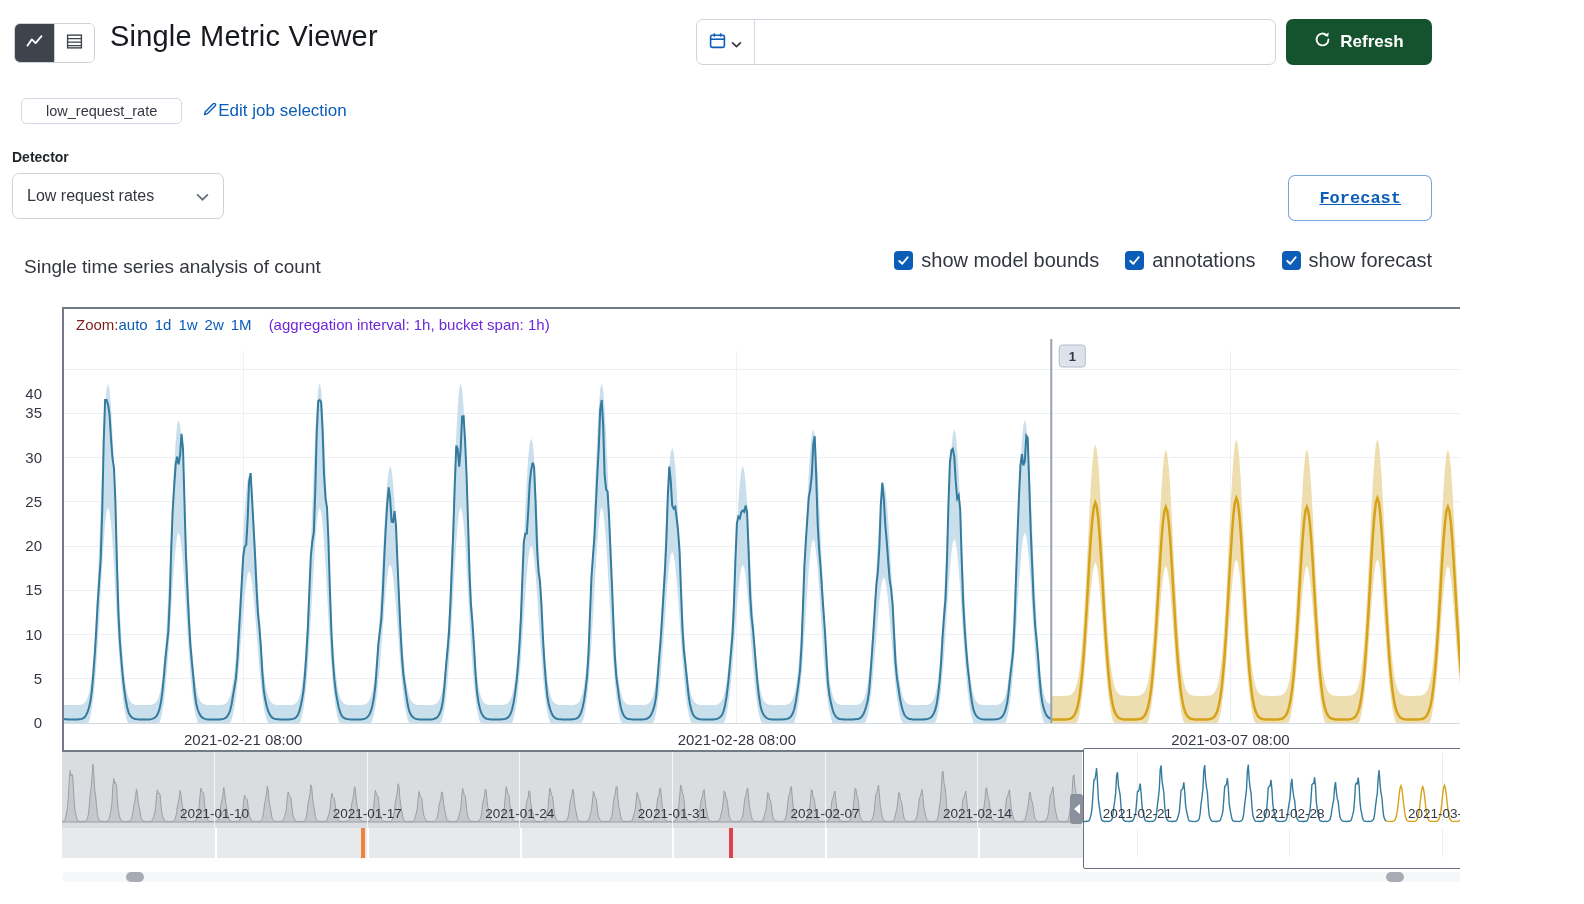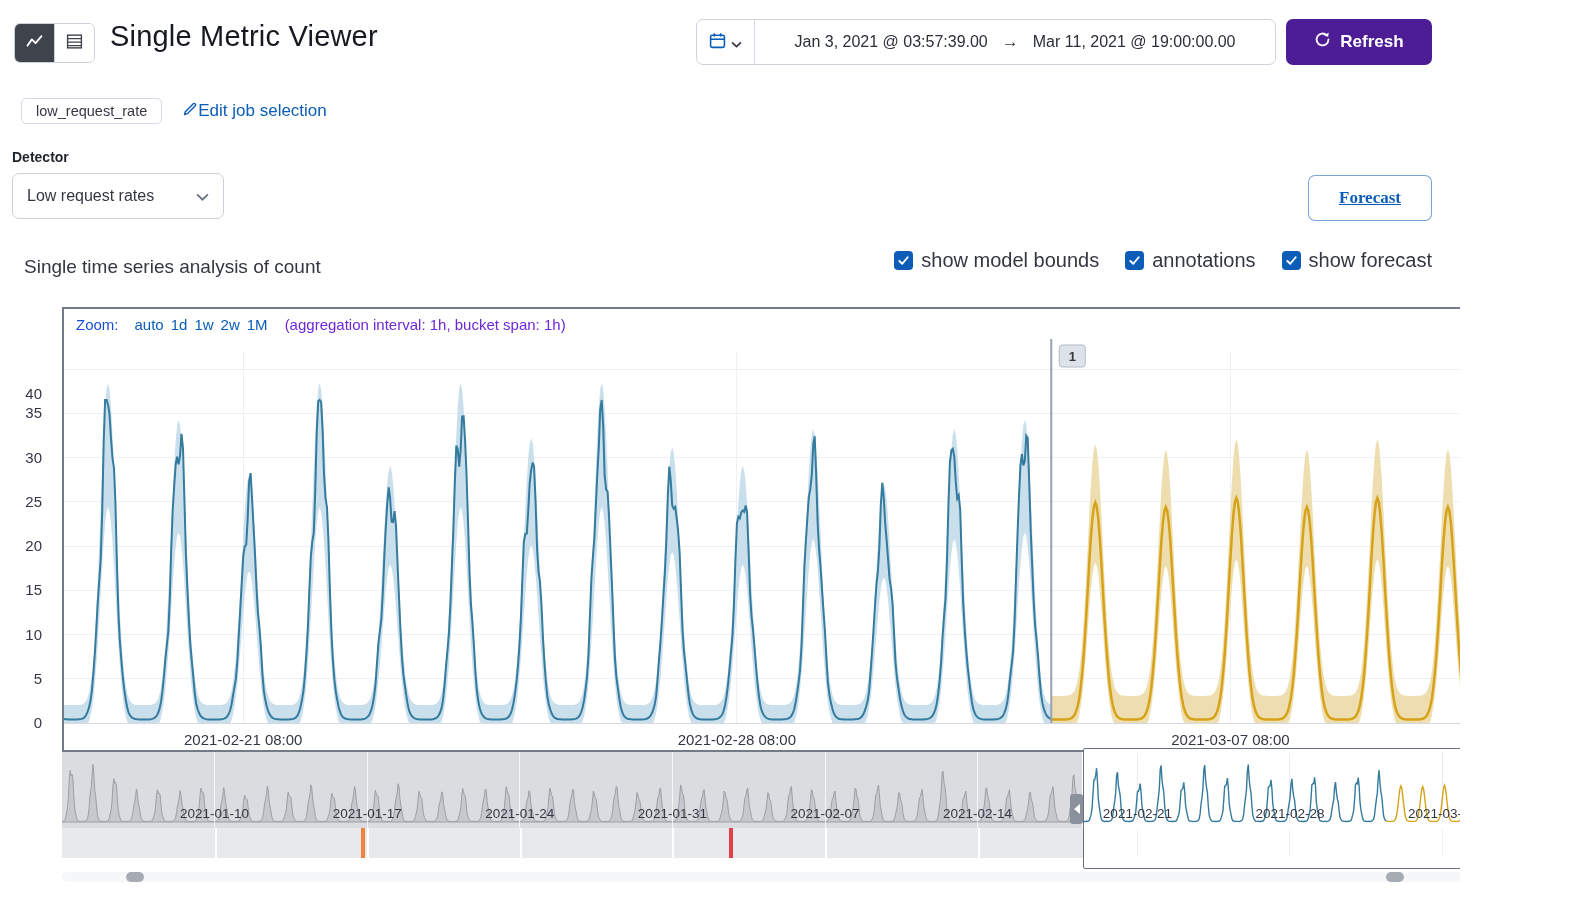--- a/index.html
+++ b/index.html
@@ -9,39 +9,39 @@
   .view-toggle{position:absolute;left:14px;top:23px;height:38px;display:flex;border:1px solid #cdd2da;border-radius:6px;overflow:hidden;background:#fff;}
   .view-toggle .vbtn{width:39px;height:38px;display:flex;align-items:center;justify-content:center;cursor:pointer;background:#fff;}
   .view-toggle .vbtn.sel{background:#3f434b;}
   .view-toggle .vbtn + .vbtn{border-left:1px solid #cdd2da;}
   .page-title{position:absolute;left:110px;top:20px;font-size:29px;font-weight:500;color:#16191f;letter-spacing:.2px;}
   .timepicker{position:absolute;right:184px;top:19px;height:46px;width:580px;border:1px solid #cfd4dc;border-radius:7px;background:#fff;display:flex;align-items:center;box-sizing:border-box;}
   .quick-select{display:flex;align-items:center;gap:5px;padding:0 12px;height:100%;border-right:1px solid #d3dae6;cursor:pointer;}
   .tp-dates{flex:1;display:flex;align-items:center;justify-content:center;gap:14px;font-size:16px;color:#2b2f36;}
   .tp-date{cursor:pointer;white-space:nowrap;}
   .tp-arrow{color:#343741;font-size:17px;}
-  .refresh-btn{position:absolute;right:28px;top:19px;height:46px;min-width:146px;border:none;border-radius:7px;background:#4c1d95;color:#fff;font-size:17px;font-weight:600;display:flex;align-items:center;justify-content:center;gap:9px;cursor:pointer;font-family:inherit;}
+  .refresh-btn{position:absolute;right:28px;top:19px;height:46px;min-width:146px;border:none;border-radius:7px;background:#14532d;color:#fff;font-size:17px;font-weight:600;display:flex;align-items:center;justify-content:center;gap:9px;cursor:pointer;font-family:inherit;}
   
   .job-row{position:absolute;left:21px;top:98px;display:flex;align-items:center;gap:20px;}
-  .job-badge{border:1px solid #d3dae6;border-radius:5px;padding:4px 14px;font-size:14.5px;color:#343741;background:#fff;}
+  .job-badge{border:1px solid #d3dae6;border-radius:5px;padding:4px 24px;font-size:14.5px;color:#343741;background:#fff;}
   .edit-link{display:flex;align-items:center;color:#0b5db8;font-size:17px;cursor:pointer;text-decoration:none;}
   
   .detector-label{position:absolute;left:12px;top:149px;font-size:14px;font-weight:700;color:#1f242b;}
   .detector-select{position:absolute;left:12px;top:173px;width:212px;height:46px;border:1px solid #ccd1da;border-radius:7px;background:#fff;display:flex;align-items:center;justify-content:space-between;padding:0 14px;box-sizing:border-box;font-size:16px;cursor:pointer;}
-  .forecast-btn{position:absolute;right:28px;top:175px;height:46px;padding:0 30px;border:1px solid rgba(11,93,184,.55);border-radius:7px;background:#fff;color:#0b5db8;font-size:17px;font-weight:600;text-decoration:underline;cursor:pointer;font-family:Liberation Serif, serif;}
+  .forecast-btn{position:absolute;right:28px;top:175px;height:46px;padding:0 30px;border:1px solid rgba(11,93,184,.55);border-radius:7px;background:#fff;color:#0b5db8;font-size:17px;font-weight:600;text-decoration:underline;cursor:pointer;font-family:Liberation Mono, monospace;}
   
   .analysis-title{position:absolute;left:24px;top:256px;font-size:19px;color:#343741;}
   .toggle-row{position:absolute;right:28px;top:249px;display:flex;gap:26px;align-items:center;}
   .toggle-item{display:flex;align-items:center;gap:8px;cursor:pointer;}
   .cb{width:19px;height:19px;border-radius:4px;background:#0b5db8;display:flex;align-items:center;justify-content:center;flex:0 0 auto;}
   .toggle-label{font-size:20px;color:#343741;}
   
   .chart-box{position:absolute;left:62px;top:307px;width:1475px;height:441px;border:2px solid #757b86;background:#fff;}
   .zoom-bar{position:absolute;left:12px;top:7px;display:flex;align-items:center;font-size:15px;z-index:3;}
-  .zoom-prefix{color:#1d4ed8;margin-right:16px;}
+  .zoom-prefix{color:#7f1d1d;margin-right:0;}
   .zoom-link{color:#0b5db8;margin-right:7px;cursor:pointer;text-decoration:none;}
   .zoom-note{color:#6d28d9;margin-left:10px;}
   #main-plot{position:absolute;left:0;top:0;}
   #y-axis{position:absolute;left:0;top:309px;width:48px;height:441px;font-size:15px;color:#343741;}
   .ylab{position:absolute;right:6px;width:40px;text-align:right;line-height:18px;}
   
   .context-wrap{position:absolute;left:62px;top:752px;width:1479px;height:76px;}
   .swimlane{position:absolute;left:62px;top:828px;width:1479px;height:30px;background:#e7e9ed;overflow:hidden;}
   .sw-sep{position:absolute;top:0;width:2px;height:30px;background:#fff;}
   .sw-mark{position:absolute;top:0;width:4px;height:30px;}
@@ -88,25 +88,20 @@
             <line x1="5" y1="1.2" x2="5" y2="4.4" stroke="#0b5db8" stroke-width="1.5"></line>
             <line x1="11" y1="1.2" x2="11" y2="4.4" stroke="#0b5db8" stroke-width="1.5"></line>
             <line x1="1.5" y1="6.8" x2="14.5" y2="6.8" stroke="#0b5db8" stroke-width="1.5"></line>
           </svg>
       </span>
       <span>
         <svg width="11" height="7" viewBox="0 0 10 6">
             <path d="M1 1 L5 5 L9 1" fill="none" stroke="#343741" stroke-width="1.5"></path>
           </svg>
       </span>
-    </div>
-    <div class="tp-dates">
-      <span class="tp-date">Jan 3, 2021 @ 03:57:39.00</span>
-      <span class="tp-arrow">→</span>
-      <span class="tp-date">Mar 11, 2021 @ 19:00:00.00</span>
     </div>
   </div>
 
   <button class="refresh-btn">
     <span>
       <svg width="17" height="17" viewBox="0 0 16 16">
           <path d="M13.6 8a5.6 5.6 0 1 1-1.6-3.95" fill="none" stroke="#fff" stroke-width="1.7" stroke-linecap="round"></path>
           <path d="M13.9 1.3 L13.3 5.4 L9.5 4.3 Z" fill="#fff"></path>
         </svg>
     </span>

